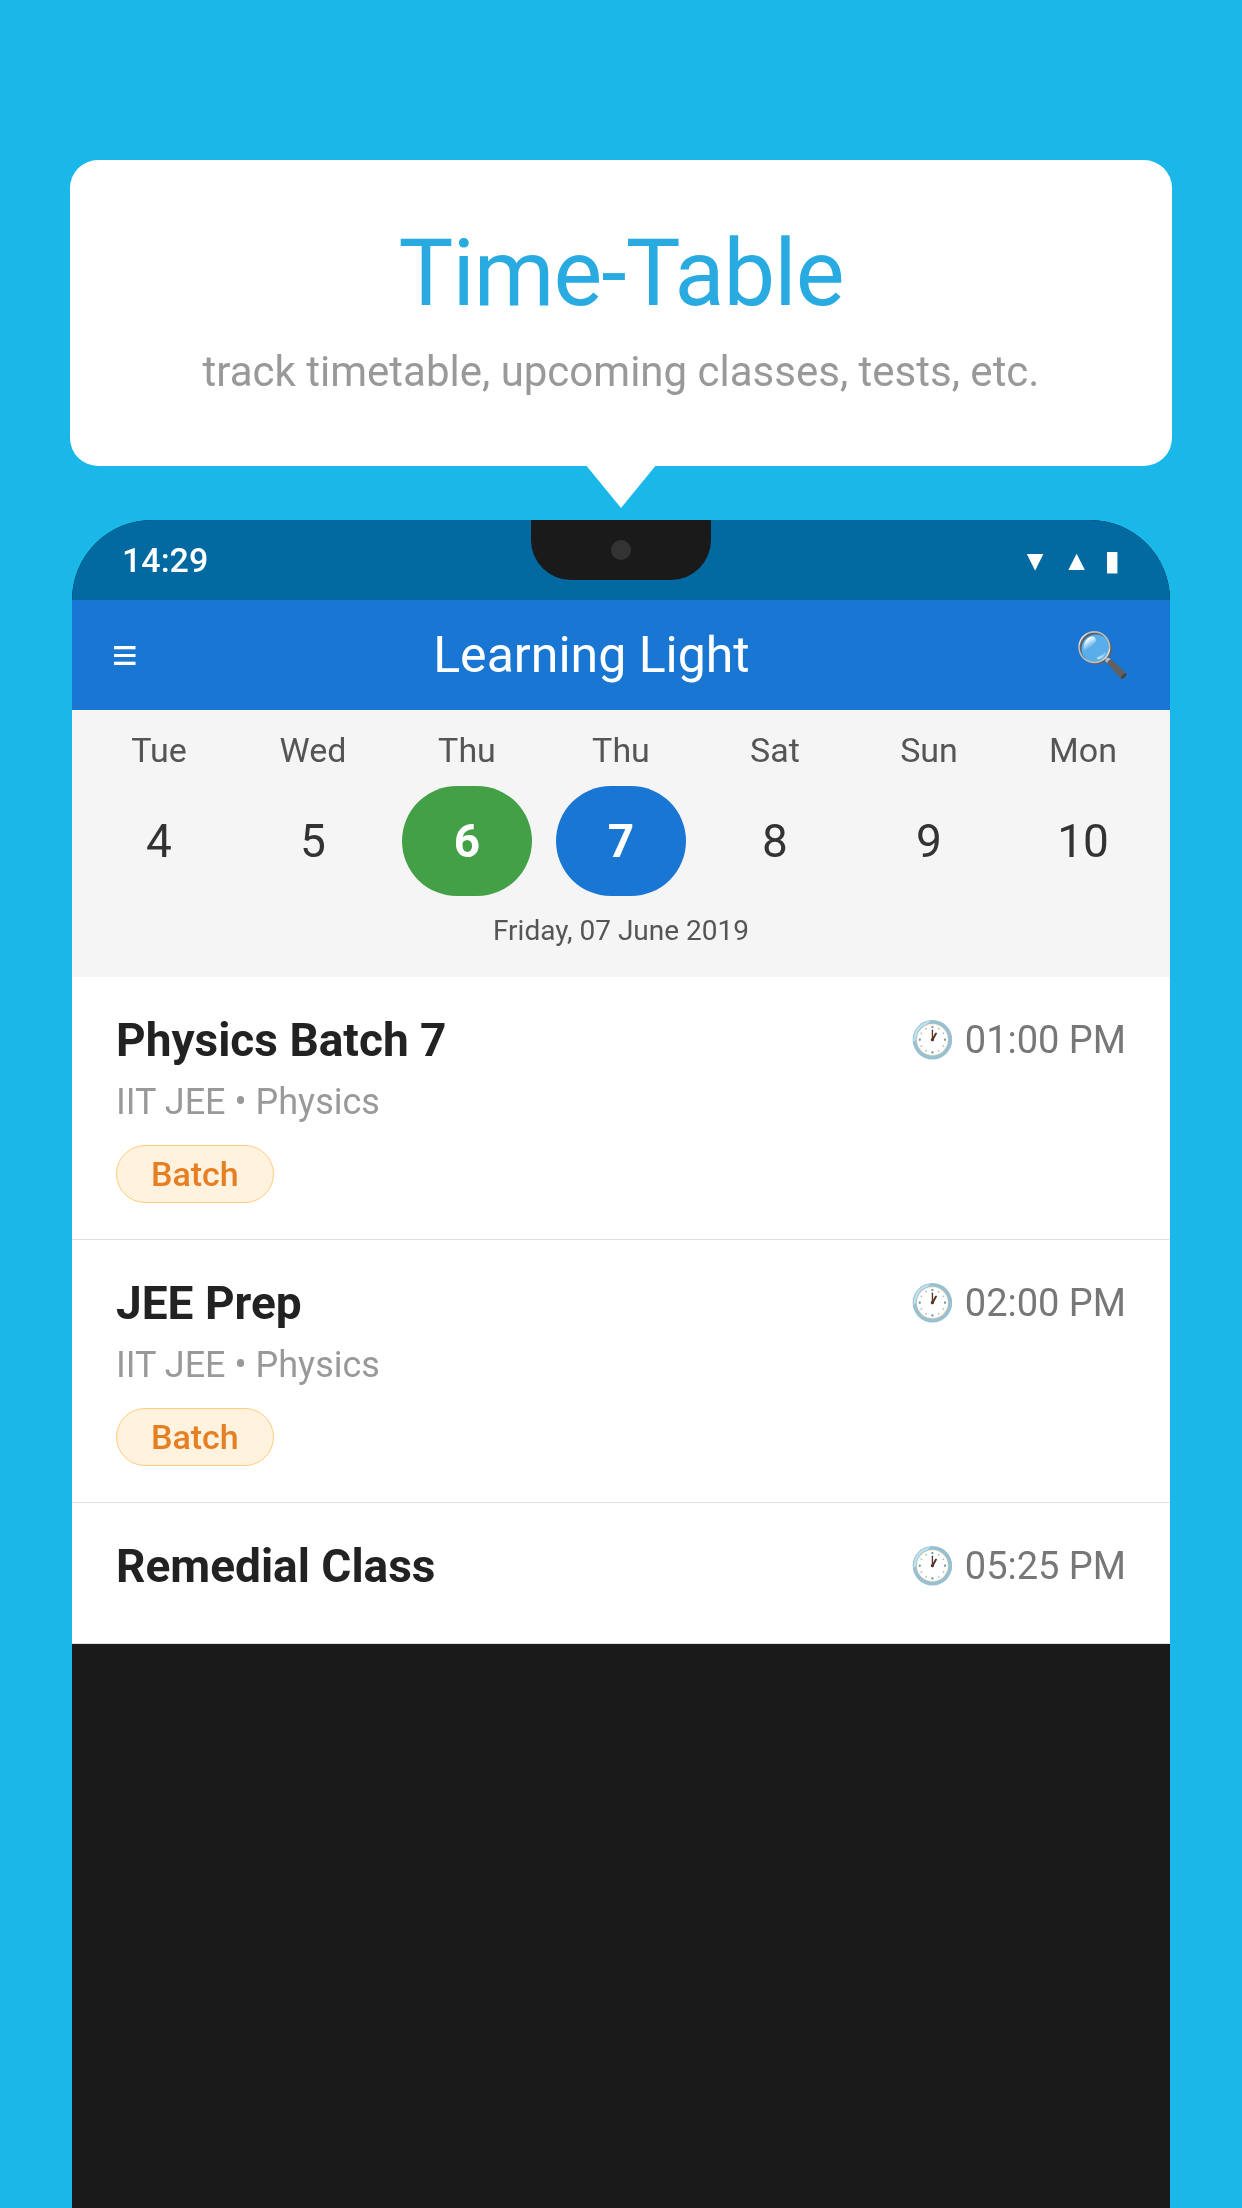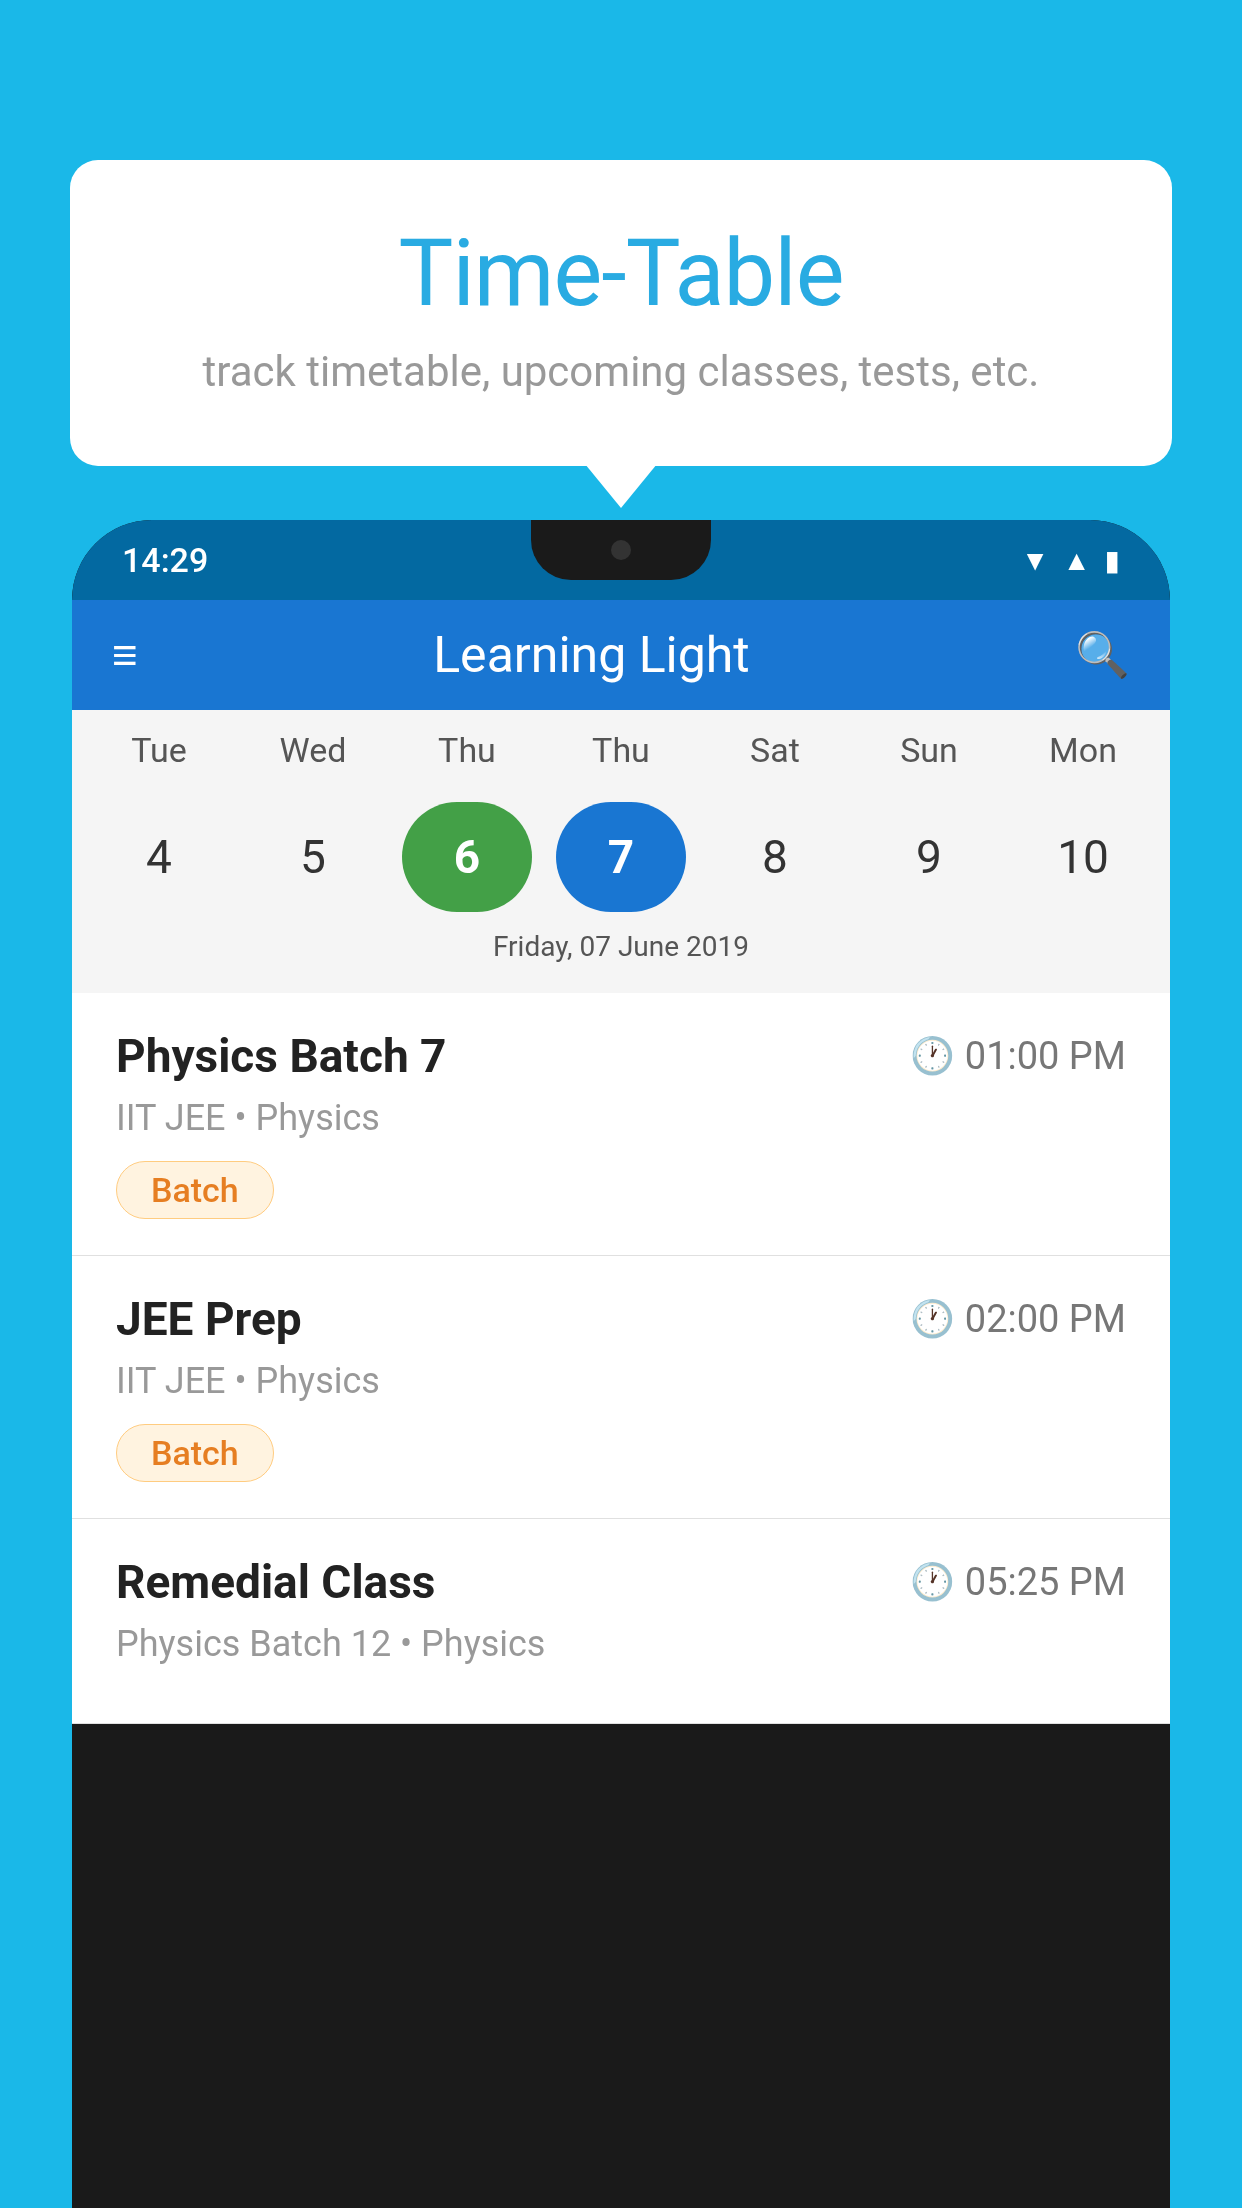--- a/index.html
+++ b/index.html
@@ -164,21 +164,21 @@
     
     .calendar-strip {
       background: #f5f5f5;
       padding: 20px 0 10px;
     }
 
     .day-headers {
       display: flex;
       justify-content: space-around;
       padding: 0 10px;
-      margin-bottom: 32px;
+      margin-bottom: 16px;
     }
 
     .day-header {
       font-size: 34px;
       color: #555;
       width: 130px;
       text-align: center;
     }
 
     .day-numbers {
@@ -354,18 +354,17 @@
       </div>
 
       <div class="schedule-item">
         <div class="item-header">
           <span class="item-title">Remedial Class</span>
           <span class="item-time">
             <span class="clock-icon">🕐</span>
             05:25 PM
           </span>
         </div>
-        <div class="item-subtitle">Physics Batch 12 • Physics</div>
       </div>
 
     </div>
   </div>
 </div>
 
 </body></html>

